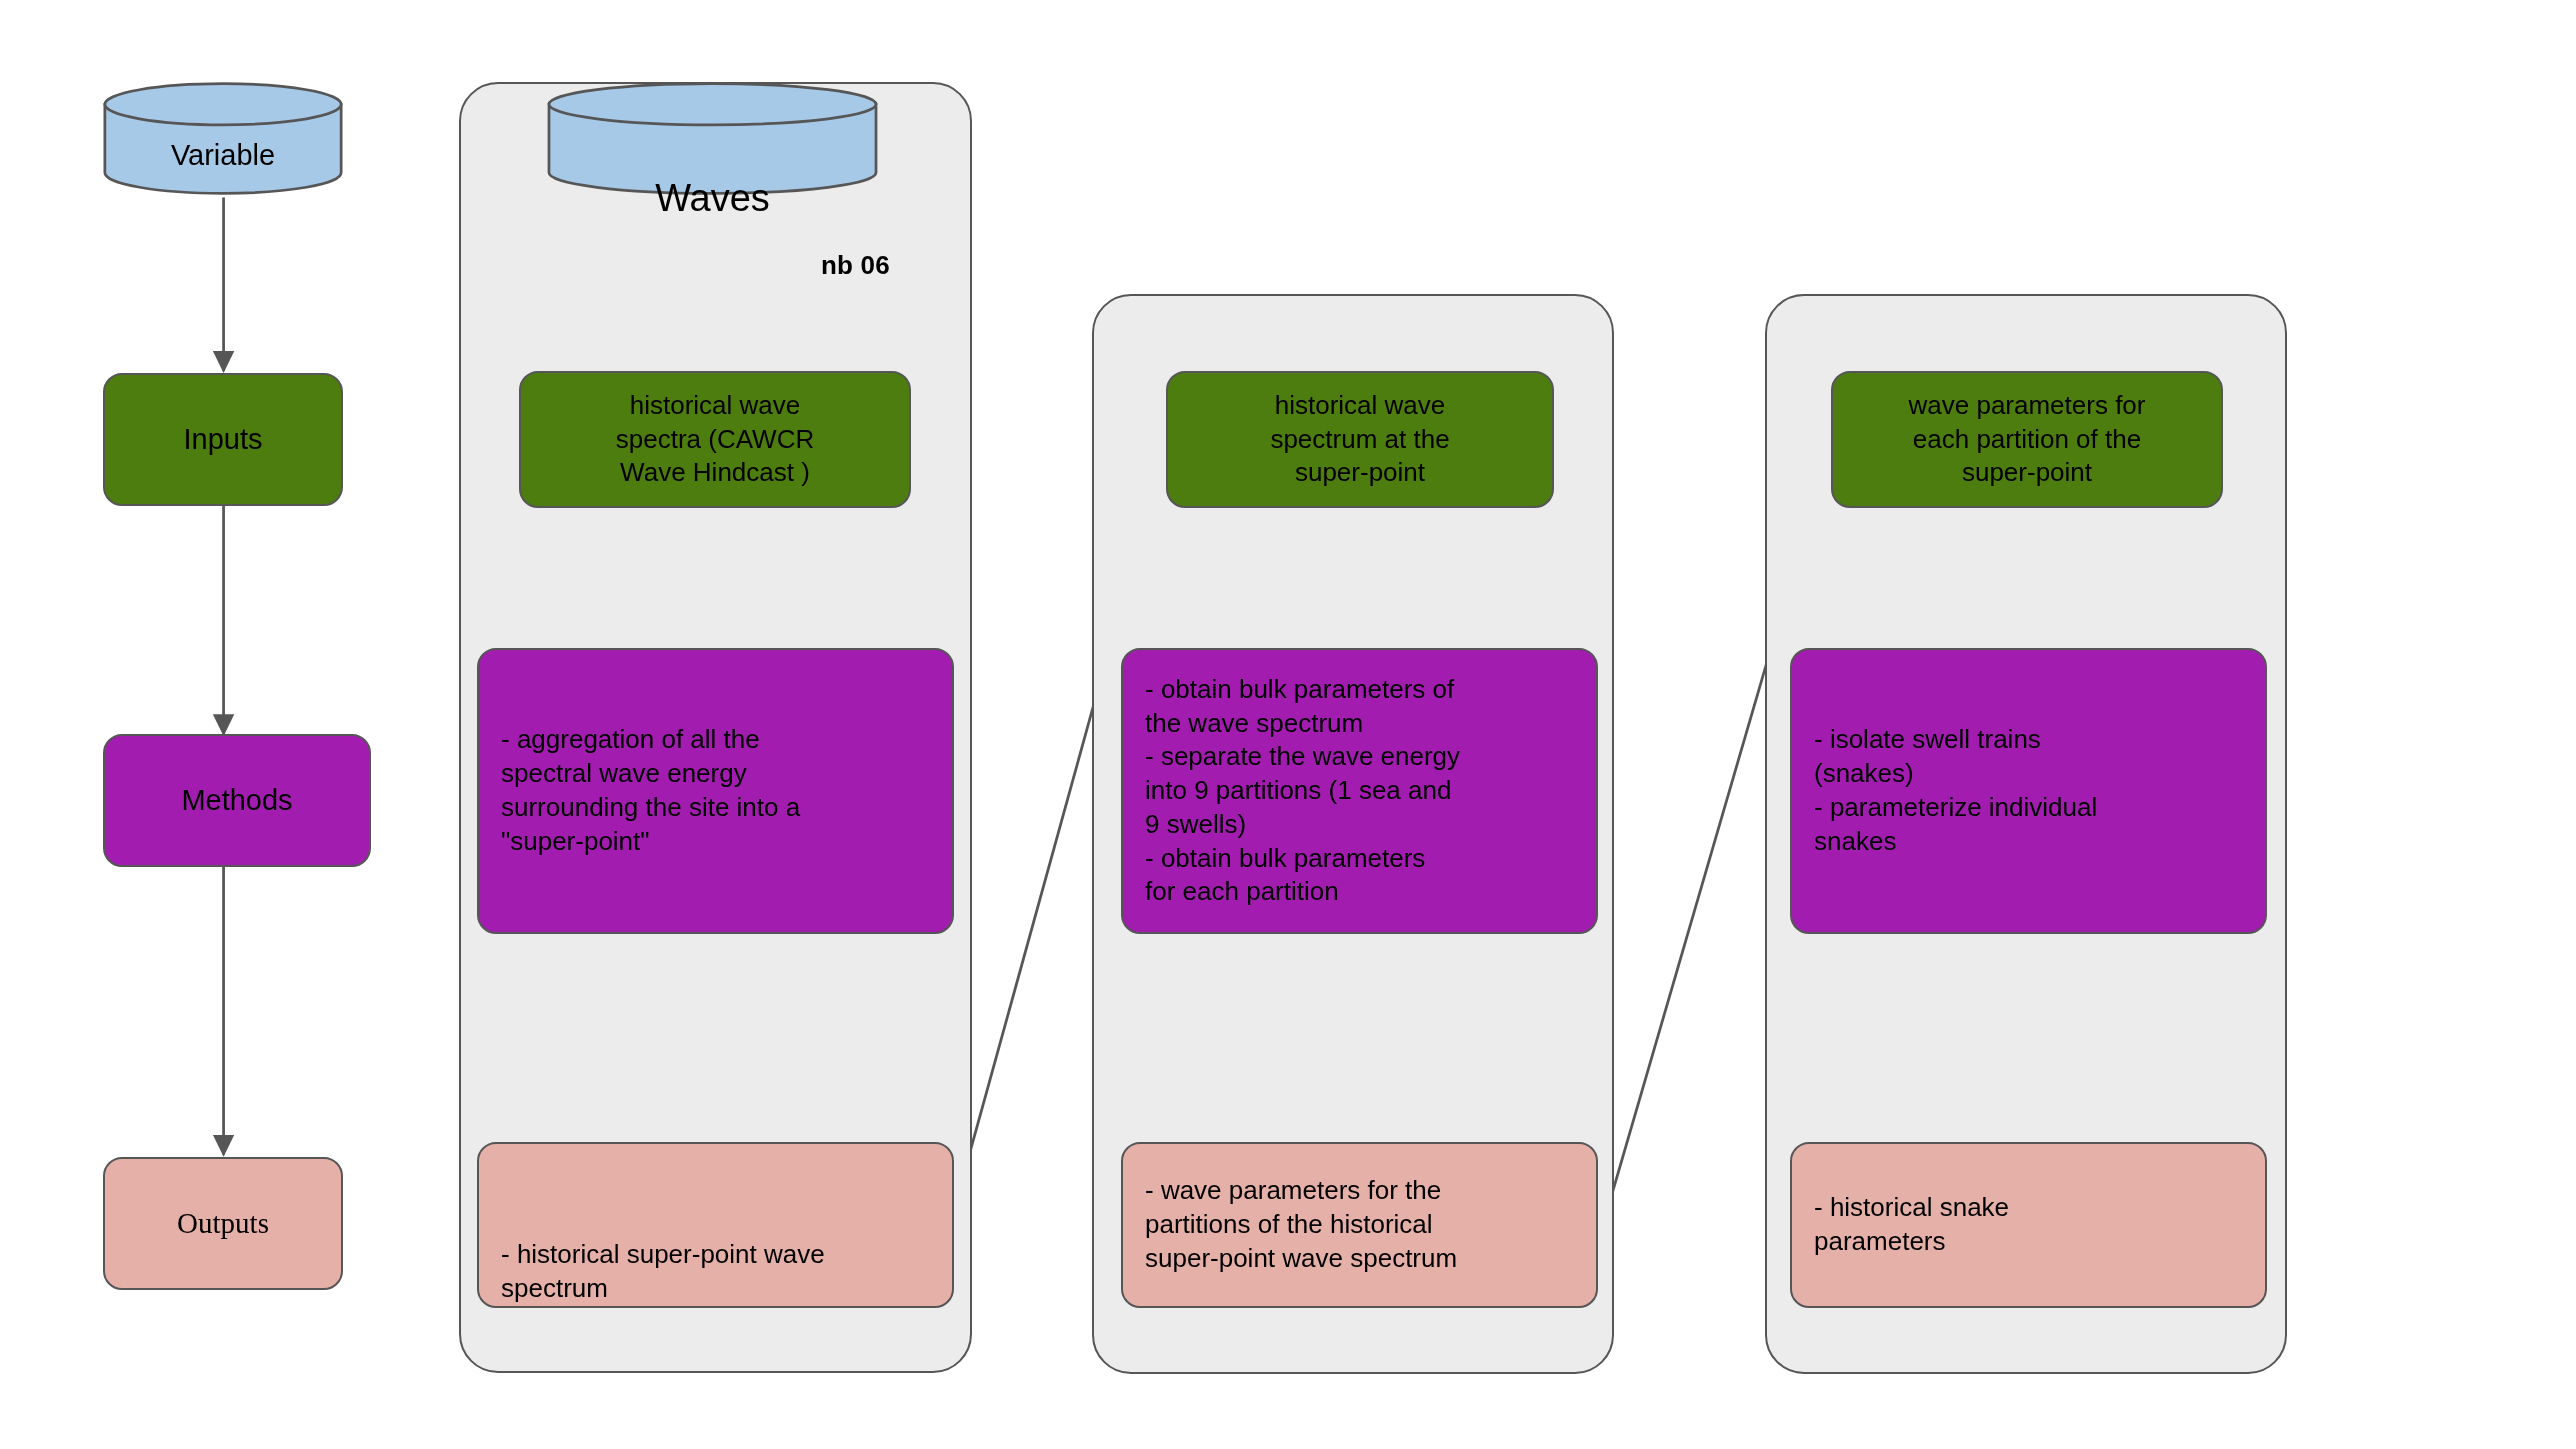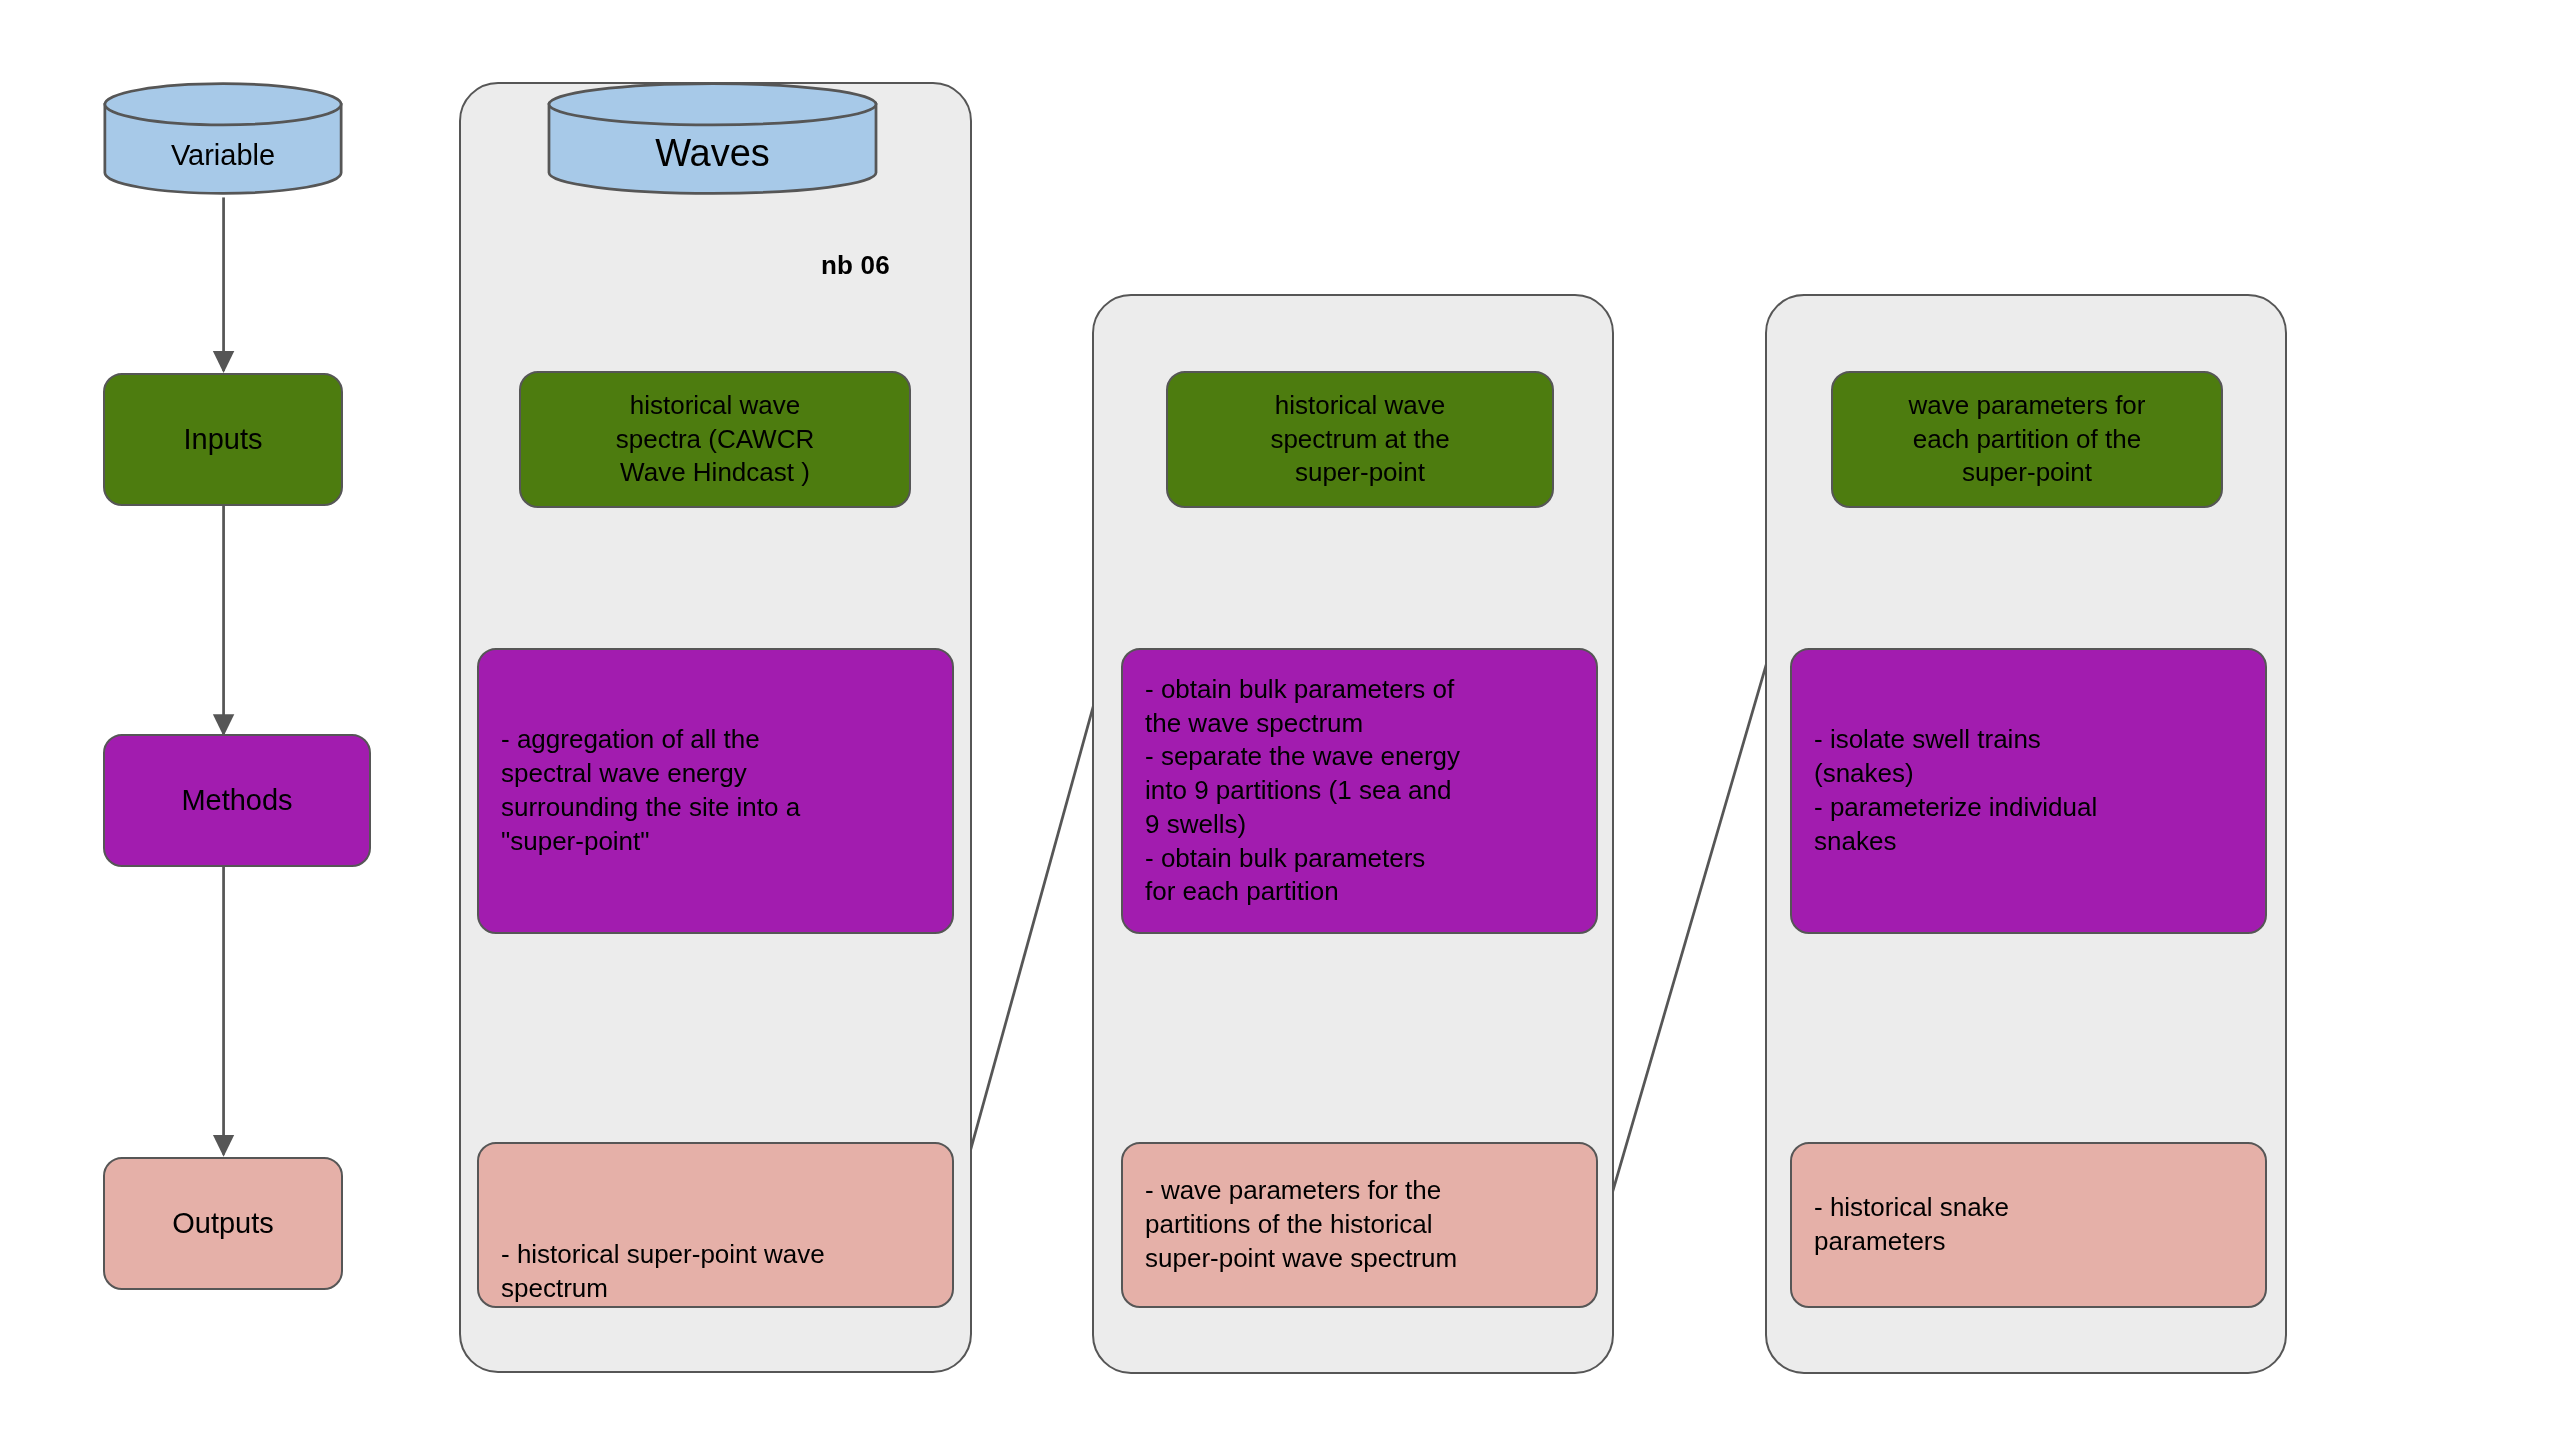--- a/index.html
+++ b/index.html
@@ -71,21 +71,21 @@
     left: 0; right: 0;
     text-align: center;
     color: #000;
     z-index: 3;
     pointer-events: none;
   }
 
   
   .legend-node { font-size: 29px; }
   .t30 { font-size: 26px; }
-  .t44 { font-size: 38px; }
+  .t44 { font-size: 38px; margin-top: 45px; }
 
   svg { overflow: visible; }
 </style>
 </head>
 <body>
 
 <svg id="canvas" viewBox="0 0 3000 1688" width="2576" height="1449" xmlns="http://www.w3.org/2000/svg">
   <defs>
     <marker id="arrowhead" markerWidth="9" markerHeight="9" refX="7.2" refY="4.5" orient="auto" markerUnits="strokeWidth">
       <path d="M0,0.6 L8,4.5 L0,8.4 z" fill="#565656"></path>
@@ -123,21 +123,21 @@
 </div>
 
 <div class="node input-node center legend-node" style="left:103px; top:373px; width:240px; height:133px;">
   <span>Inputs</span>
 </div>
 
 <div class="node method-node center legend-node" style="left:103px; top:734px; width:268px; height:133px;">
   <span>Methods</span>
 </div>
 
-<div class="node output-node center legend-node" style="left:103px; top:1157px; width:240px; height:133px;">
+<div class="node output-node center legend-node" style="left:103px; top:1157px; width:240px; height:133px;font-family:Liberation Serif, serif;">
   <span>Outputs</span>
 </div>
 
 <div class="cyl" style="left:547px; top:82px; width:331px; height:113px;">
   <svg width="331" height="113" viewBox="0 0 386 132" xmlns="http://www.w3.org/2000/svg">
     <path d="M2,26 L2,106 A191,24 0 0 0 384,106 L384,26 Z" fill="#a7c9e8" stroke="#565656" stroke-width="3.2"></path>
     <ellipse cx="193" cy="26" rx="191" ry="24" fill="#a7c9e8" stroke="#565656" stroke-width="3.2"></ellipse>
   </svg>
   <div class="cyl-label t44" style="top:50px;">Waves</div>
 </div>

